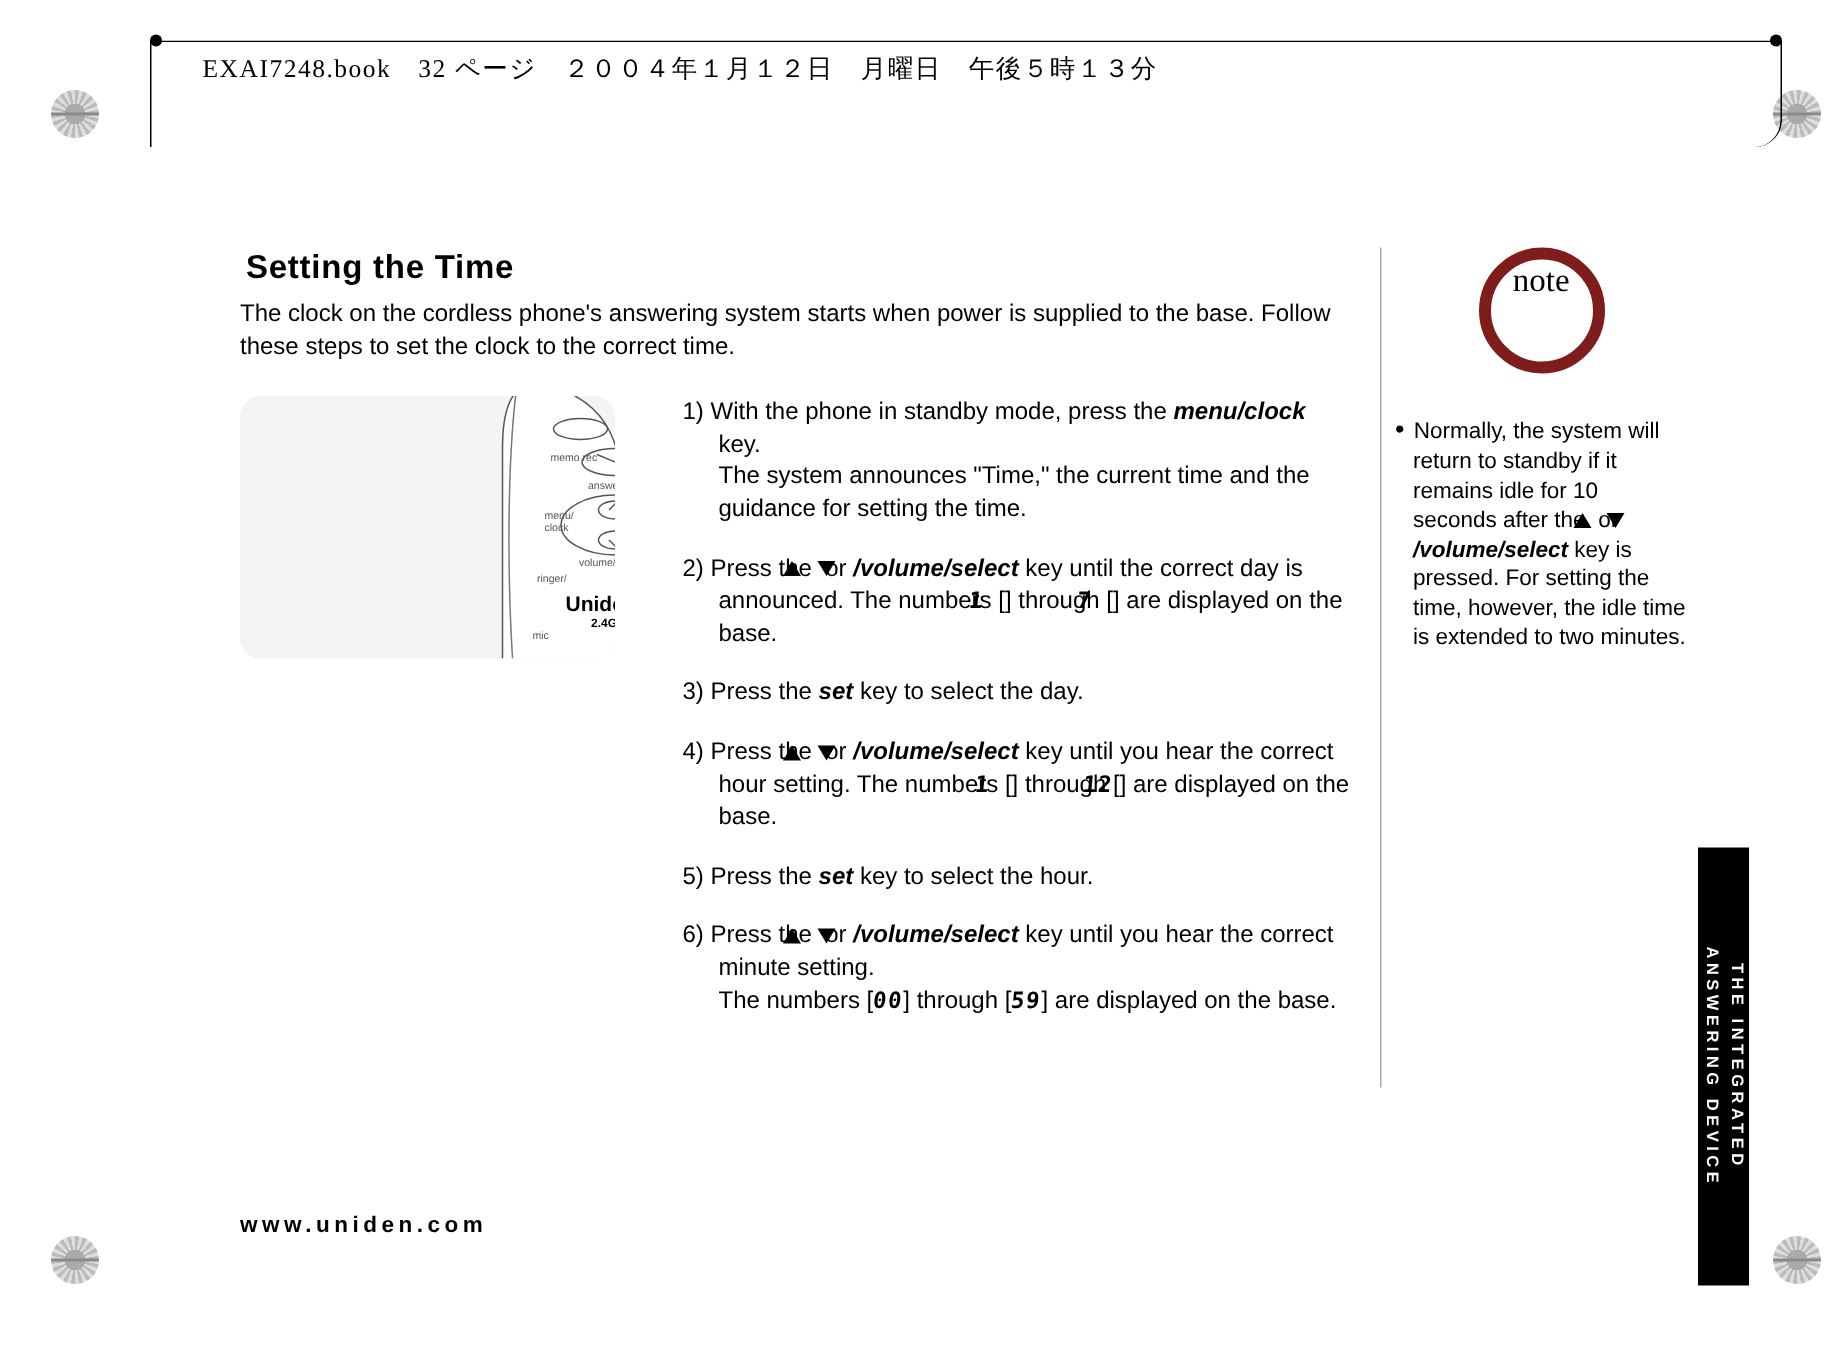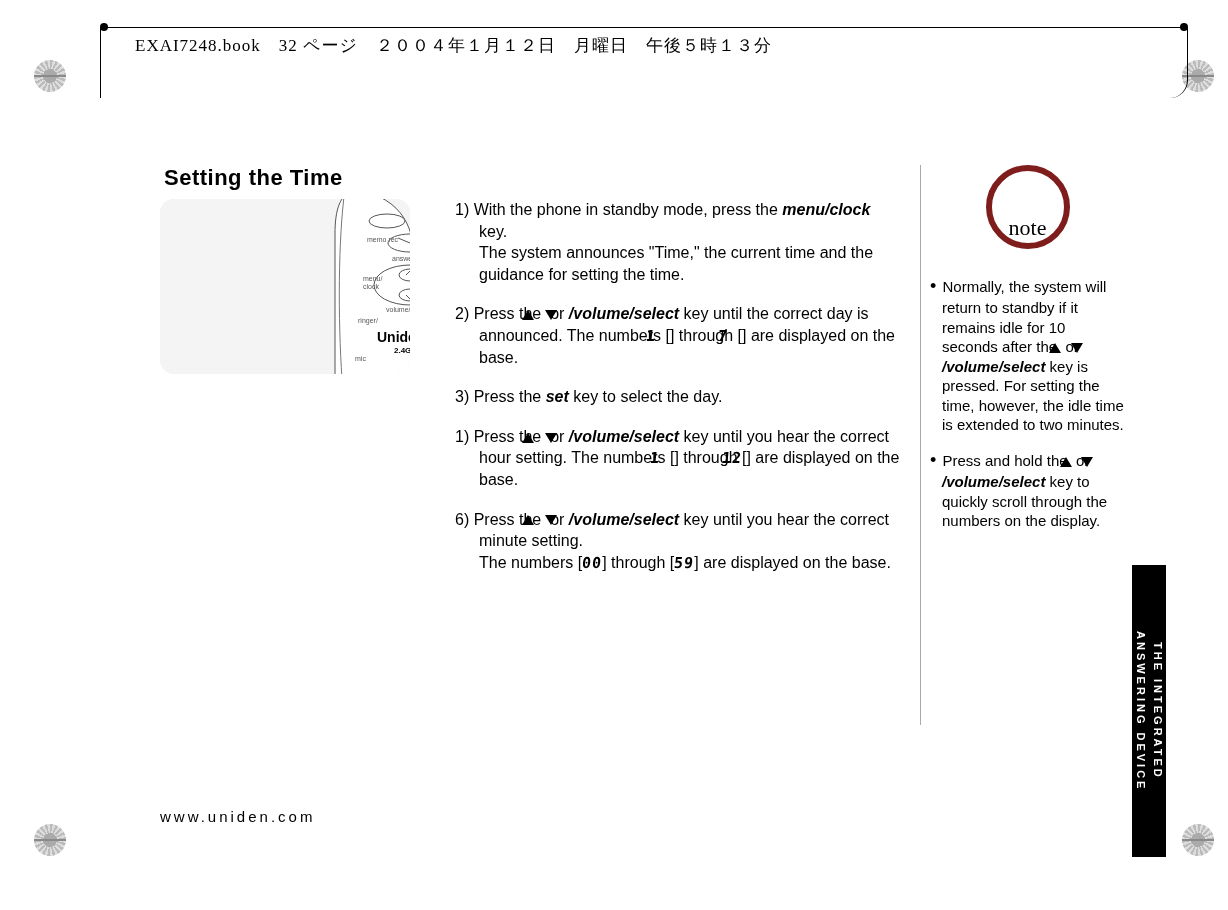--- a/index.html
+++ b/index.html
@@ -151,23 +151,23 @@
     left: 930px;
     top: 165px;
     width: 195px;
     font-size: 15px;
     line-height: 1.3;
   }
   .note-circle {
     width: 84px;
     height: 84px;
     border-radius: 50%;
-    border: 6px solid #7f1d1d;
+    border: 8px solid #7f1d1d;
     display: flex;
-    align-items: flex-end;
+    align-items: flex-start;
     justify-content: center;
     font-size: 22px;
     font-family: Georgia, "Times New Roman", serif;
     margin: 0 auto 26px auto;
     box-sizing:border-box;
   }
   .sidebar ul { list-style:none; padding:0; margin:0; }
   .sidebar li { margin-bottom: 14px; padding-left: 12px; text-indent:-12px;}
   .sidebar li::before{
     content:"•";
@@ -204,21 +204,21 @@
   }
 
   
   .footer {
     position: absolute;
     left: 160px;
     bottom: 85px;
     width: 960px;
     display: flex;
     justify-content: space-between;
-    font-weight: normal;
+    font-weight: bold;
     letter-spacing: 3px;
     font-size: 15px;
     flex-direction: column;
   }
   .footer .right { letter-spacing: 2px; }
 </style>
 </head>
 <body>
 
 <div class="cross cross-tl">
@@ -234,20 +234,21 @@
     <div class="ring"></div>
   </div>
 
 <div class="header-dot hd1"></div>
 <div class="header-dot hd2"></div>
 <div class="header-line"></div>
 <div class="header-text">EXAI7248.book　32 ページ　２００４年１月１２日　月曜日　午後５時１３分</div>
 
 <div class="page">
   <h2 class="title">Setting the Time</h2>
+  <p class="intro">The clock on the cordless phone's answering system starts when power is supplied to the base. Follow these steps to set the clock to the correct time.</p>
 
   <div class="body-row">
     <div class="illus">
       <svg viewBox="0 0 250 175">
         <defs>
           <clipPath id="cp">
               <rect x="0" y="0" width="250" height="175" rx="14"></rect>
             </clipPath>
         </defs>
         <g clip-path="url(#cp)">
@@ -292,44 +293,44 @@
         <span>1) With the phone in standby mode, press the </span><span class="bi">menu/clock</span><span> key.</span>
         <span class="sub">The system announces "Time," the current time and the guidance for setting the time.</span>
       </p>
       <p>
         <span>2) Press the </span><span class="glyph-up"></span><span> or </span><span class="glyph-down"></span><span class="bi">/volume/select</span><span> key until the correct day is announced. The numbers [</span><span class="seg">1</span><span>] through [</span><span class="seg">7</span><span>] are displayed on the base.</span>
       </p>
       <p>
         <span>3) Press the </span><span class="bi">set</span><span> key to select the day.</span>
       </p>
       <p>
-        <span>1) Press the </span><span class="glyph-up"></span><span> or </span><span class="glyph-down"></span><span class="bi">/volume/select</span><span> key until you hear the correct hour setting. The numbers [</span><span class="seg">1</span><span>] through [</span><span class="seg">12</span><span>] are displayed on the base.</span>
+        <span>4) Press the </span><span class="glyph-up"></span><span> or </span><span class="glyph-down"></span><span class="bi">/volume/select</span><span> key until you hear the correct hour setting. The numbers [</span><span class="seg">1</span><span>] through [</span><span class="seg">12</span><span>] are displayed on the base.</span>
+      </p>
+      <p>
+        <span>5) Press the </span><span class="bi">set</span><span> key to select the hour.</span>
       </p>
       <p>
         <span>6) Press the </span><span class="glyph-up"></span><span> or </span><span class="glyph-down"></span><span class="bi">/volume/select</span><span> key until you hear the correct minute setting.</span>
         <span class="sub">
           <span>The numbers [</span><span class="seg">00</span><span>] through [</span><span class="seg">59</span><span>] are displayed on the base.</span>
         </span>
       </p>
     </div>
   </div>
 </div>
 
 <div class="sb-divider"></div>
 
 <div class="sidebar">
   <div class="note-circle">
     <span>note</span>
   </div>
   <ul>
     <li>
       <span>Normally, the system will return to standby if it remains idle for 10 seconds after the </span><span class="glyph-up"></span><span> or </span><span class="glyph-down"></span><span class="bi">/volume/select</span><span> key is pressed. For setting the time, however, the idle time is extended to two minutes.</span>
-    </li>
-    <li>
-      <span>Press and hold the </span><span class="glyph-up"></span><span> or </span><span class="glyph-down"></span><span class="bi">/volume/select</span><span> key to quickly scroll through the numbers on the display.</span>
     </li>
   </ul>
 </div>
 
 <div class="side-tab">
   <span>
     <span>THE INTEGRATED</span><br>
     <span>ANSWERING DEVICE</span>
   </span>
 </div>

